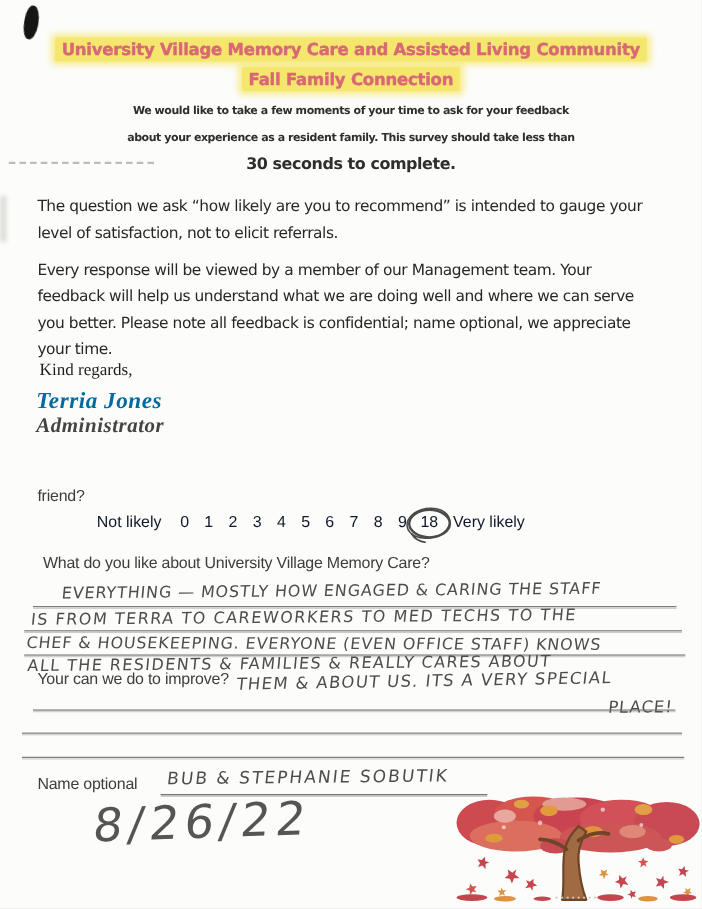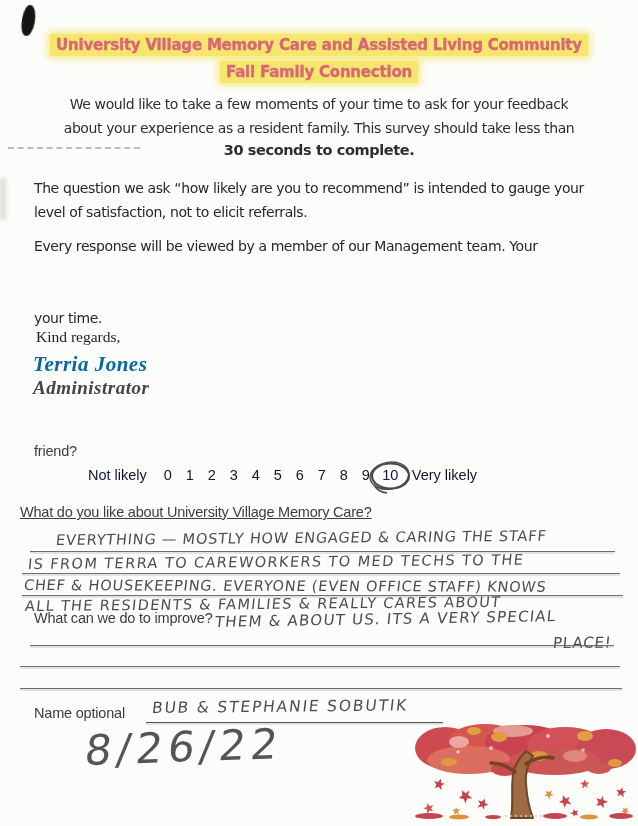--- a/index.html
+++ b/index.html
@@ -37,21 +37,21 @@
     font-weight:bold;
     font-size:15px;
     letter-spacing:-0.2px;
     padding:2px 6px;
     border-radius:2px;
     -webkit-text-stroke:.4px #d96875;
   }
   
   .intro-line{
     position:absolute;left:0;width:638px;text-align:center;
-    font-size:14px;letter-spacing:-0.4px;color:#2e2e2e;font-weight:400;
+    font-size:10px;letter-spacing:-0.4px;color:#2e2e2e;font-weight:700;
     white-space:nowrap;
   }
   .intro-1{top:96px;}
   .intro-2{top:120px;}
   .intro-3{top:142px;font-weight:bold;font-size:14.5px;}
   .para-line{
     position:absolute;
     font-size:14px;letter-spacing:-0.4px;color:#272727;font-weight:500;
     white-space:nowrap;
   }
@@ -135,20 +135,22 @@
   </div>
 
   <div class="intro-line intro-1">We would like to take a few moments of your time to ask for your feedback</div>
   <div class="intro-line intro-2">about your experience as a resident family. This survey should take less than</div>
   <div class="intro-line intro-3">30 seconds to complete.</div>
 
   <div class="para-line" style="left:34px;top:180px;">The question we ask “how likely are you to recommend” is intended to gauge your</div>
   <div class="para-line" style="left:34px;top:204px;">level of satisfaction, not to elicit referrals.</div>
 
   <div class="para-line" style="left:34px;top:238px;">Every response will be viewed by a member of our Management team. Your</div>
+  <div class="para-line" style="left:34px;top:262px;">feedback will help us understand what we are doing well and where we can serve</div>
+  <div class="para-line" style="left:34px;top:286px;">you better. Please note all feedback is confidential; name optional, we appreciate</div>
   <div class="para-line" style="left:34px;top:310px;">your time.</div>
 
   <div class="closing serif">Kind regards,</div>
   <div class="sig-name">Terria Jones</div>
   <div class="sig-title">Administrator</div>
 
   <div class="q" style="left:34px;top:443px;">friend?</div>
 
   <div class="scale">
     <span class="scale-label scale-left">Not likely</span>
@@ -161,39 +163,39 @@
     <span class="num">6</span>
     <span class="num">7</span>
     <span class="num">8</span>
     <span class="num">9</span>
     <span class="num num-sel">
       <svg class="circle-overlay" viewBox="0 0 45 35">
         <ellipse cx="22.5" cy="17" rx="18.5" ry="12.5" fill="none" stroke="#4a4a4a" stroke-width="2.2"></ellipse>
         <ellipse cx="21.5" cy="16.5" rx="19.5" ry="13.5" fill="none" stroke="#4a4a4a" stroke-width="1.4" transform="rotate(-9 22.5 17)"></ellipse>
         <path d="M6,26 C9,31 14,33.5 19,34" fill="none" stroke="#4a4a4a" stroke-width="1.6"></path>
       </svg>
-      <span>10</span>
+      <span>18</span>
     </span>
     <span class="scale-label scale-right">Very likely</span>
   </div>
 
-  <div class="q" style="left:20px;top:504px;text-decoration:underline;">What do you like about University Village Memory Care?</div>
+  <div class="q" style="left:39px;top:504px;">What do you like about University Village Memory Care?</div>
 
   <div class="rule" style="left:30px;top:551px;width:585px;"></div>
   <div class="rule" style="left:22px;top:573px;width:598px;"></div>
   <div class="rule" style="left:22px;top:595px;width:601px;"></div>
 
   <div class="hw hw-r1">EVERYTHING — MOSTLY HOW ENGAGED &amp; CARING THE STAFF</div>
   <div class="hw hw-r2">IS FROM TERRA TO CAREWORKERS TO MED TECHS TO THE</div>
   <div class="hw hw-r3">CHEF &amp; HOUSEKEEPING. EVERYONE (EVEN OFFICE STAFF) KNOWS</div>
   <div class="hw hw-r4">ALL THE RESIDENTS &amp; FAMILIES &amp; REALLY CARES ABOUT</div>
   <div class="hw hw-r5">THEM &amp; ABOUT US. ITS A VERY SPECIAL</div>
   <div class="hw hw-r6">PLACE!</div>
 
-  <div class="q" style="left:34px;top:610px;">What can we do to improve?</div>
+  <div class="q" style="left:34px;top:610px;">Your can we do to improve?</div>
   <div class="rule" style="left:30px;top:645px;width:584px;"></div>
   <div class="rule" style="left:20px;top:666px;width:600px;"></div>
   <div class="rule" style="left:20px;top:688px;width:602px;"></div>
 
   <div class="q" style="left:34px;top:705px;">Name optional</div>
   <div class="rule" style="left:146px;top:722px;width:297px;border-top-color:#555;"></div>
   <div class="hw hw-name">BUB &amp; STEPHANIE SOBUTIK</div>
 
   <div class="hw hw-date">8/26/22</div>
 

